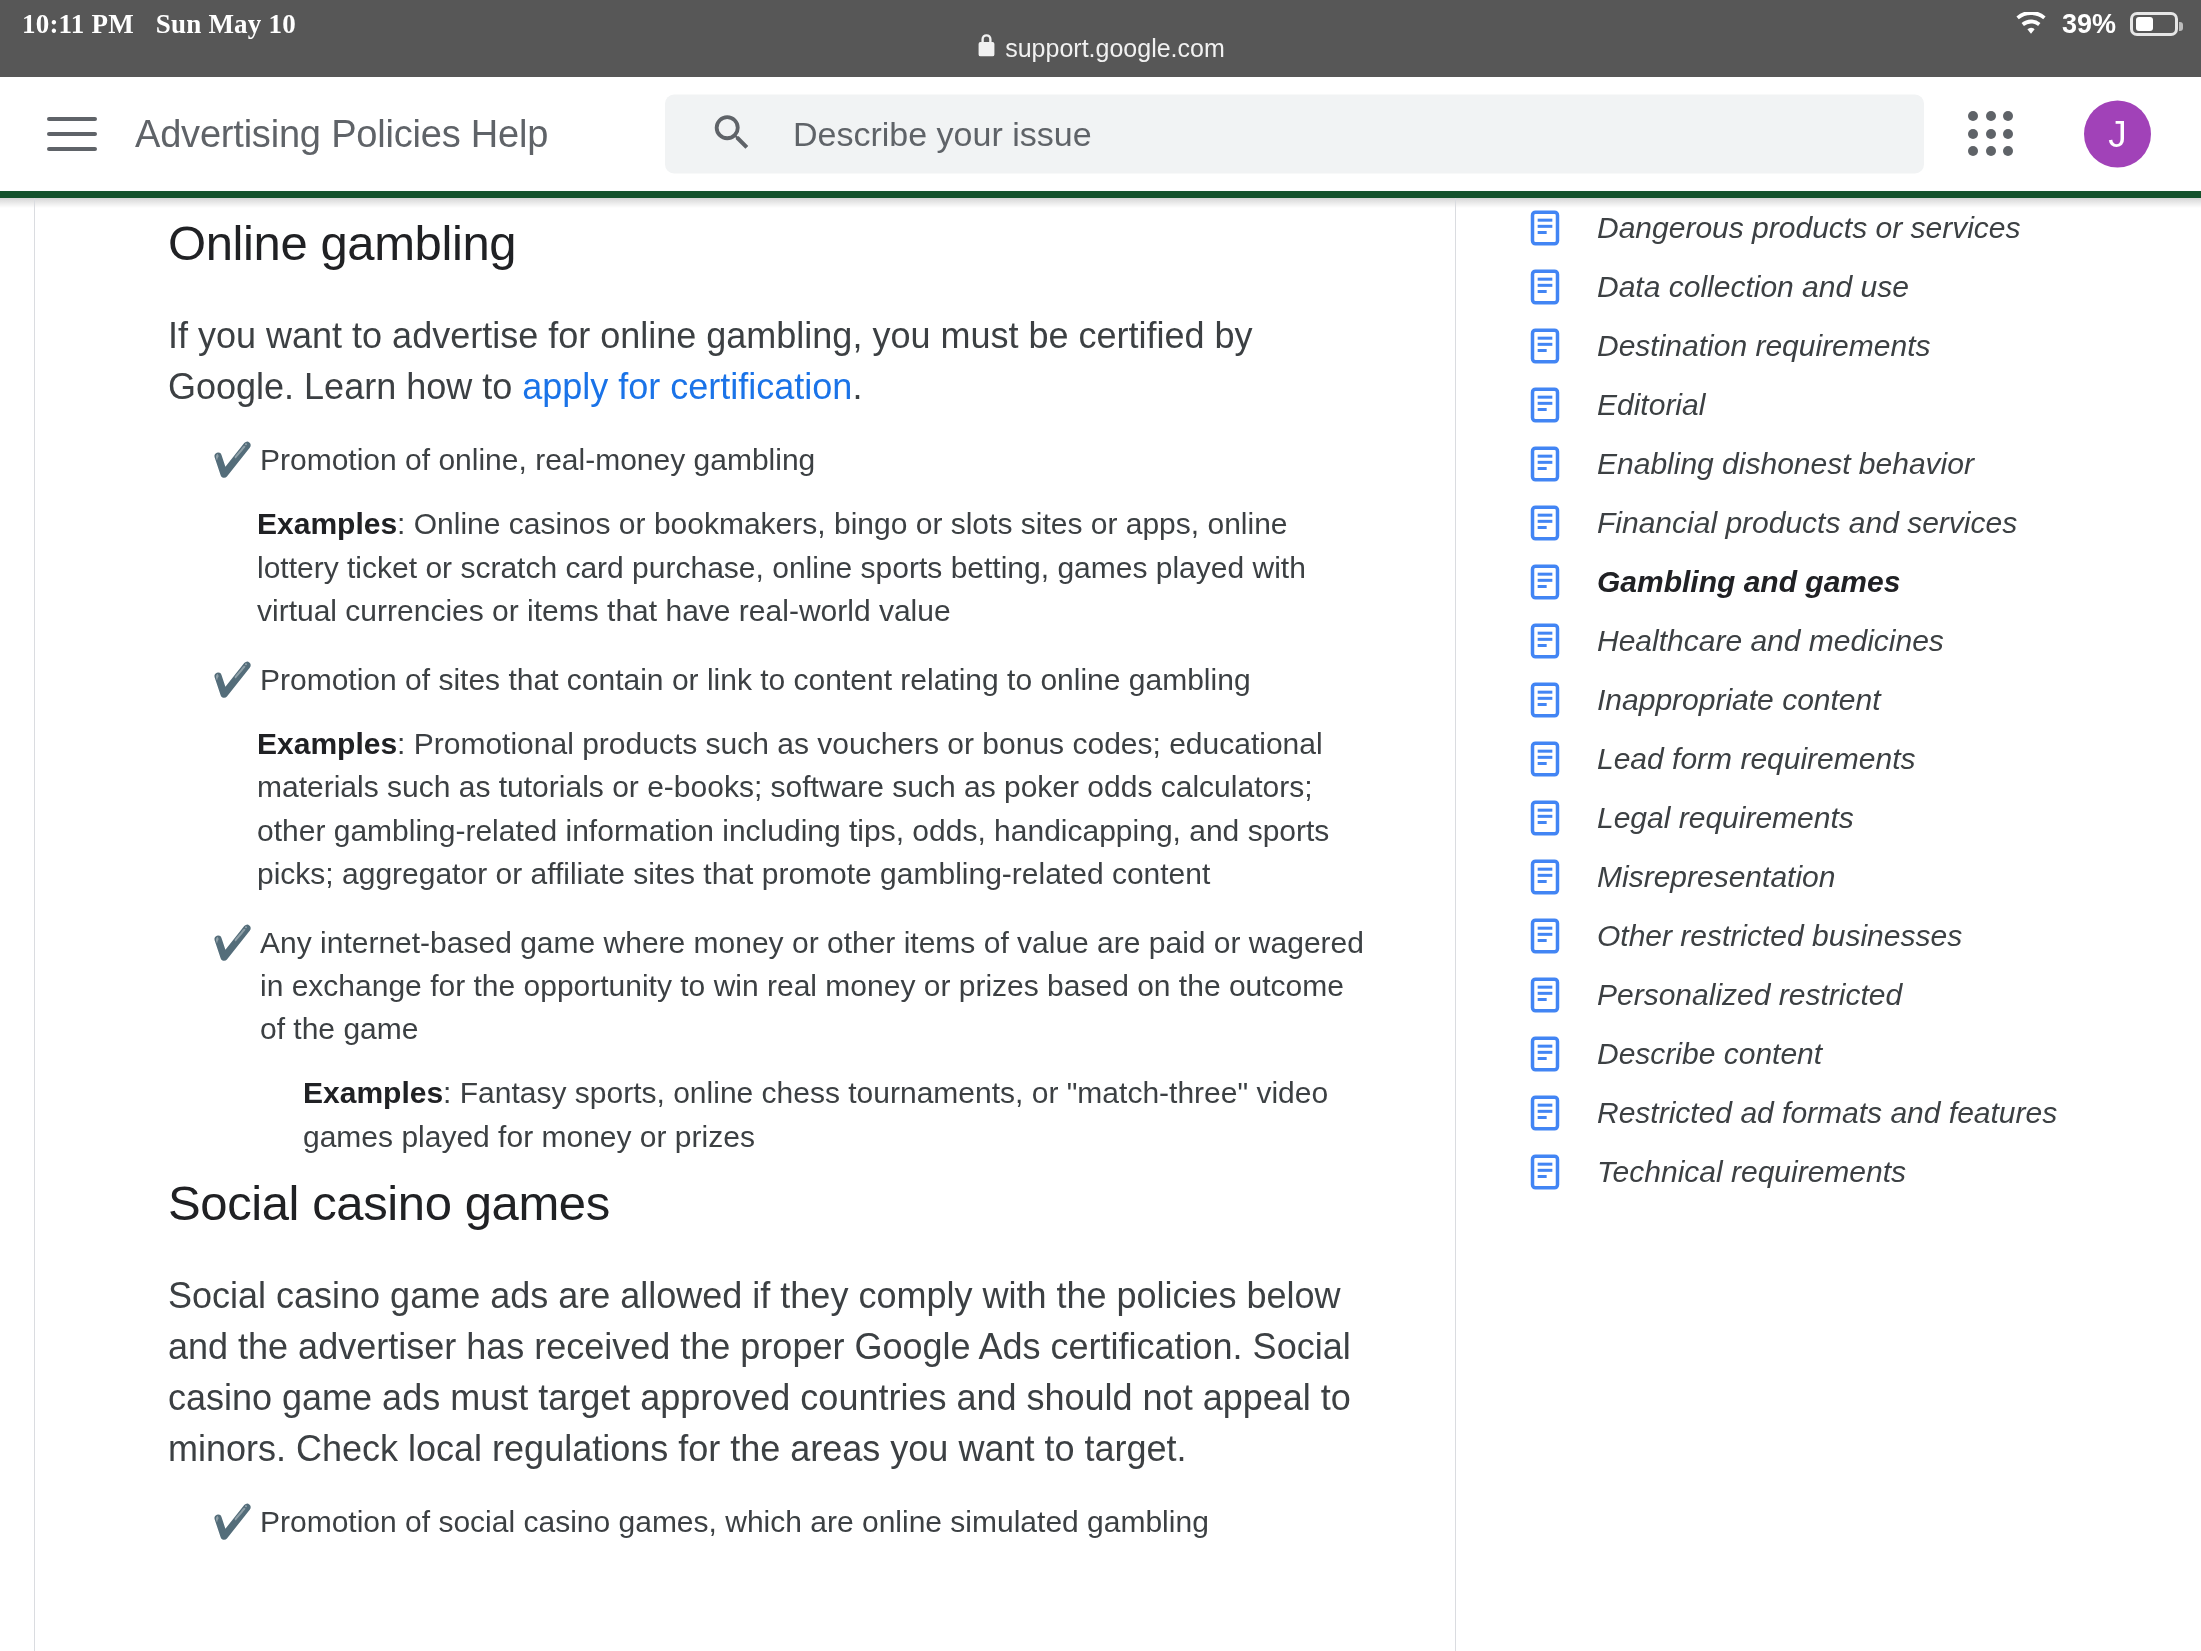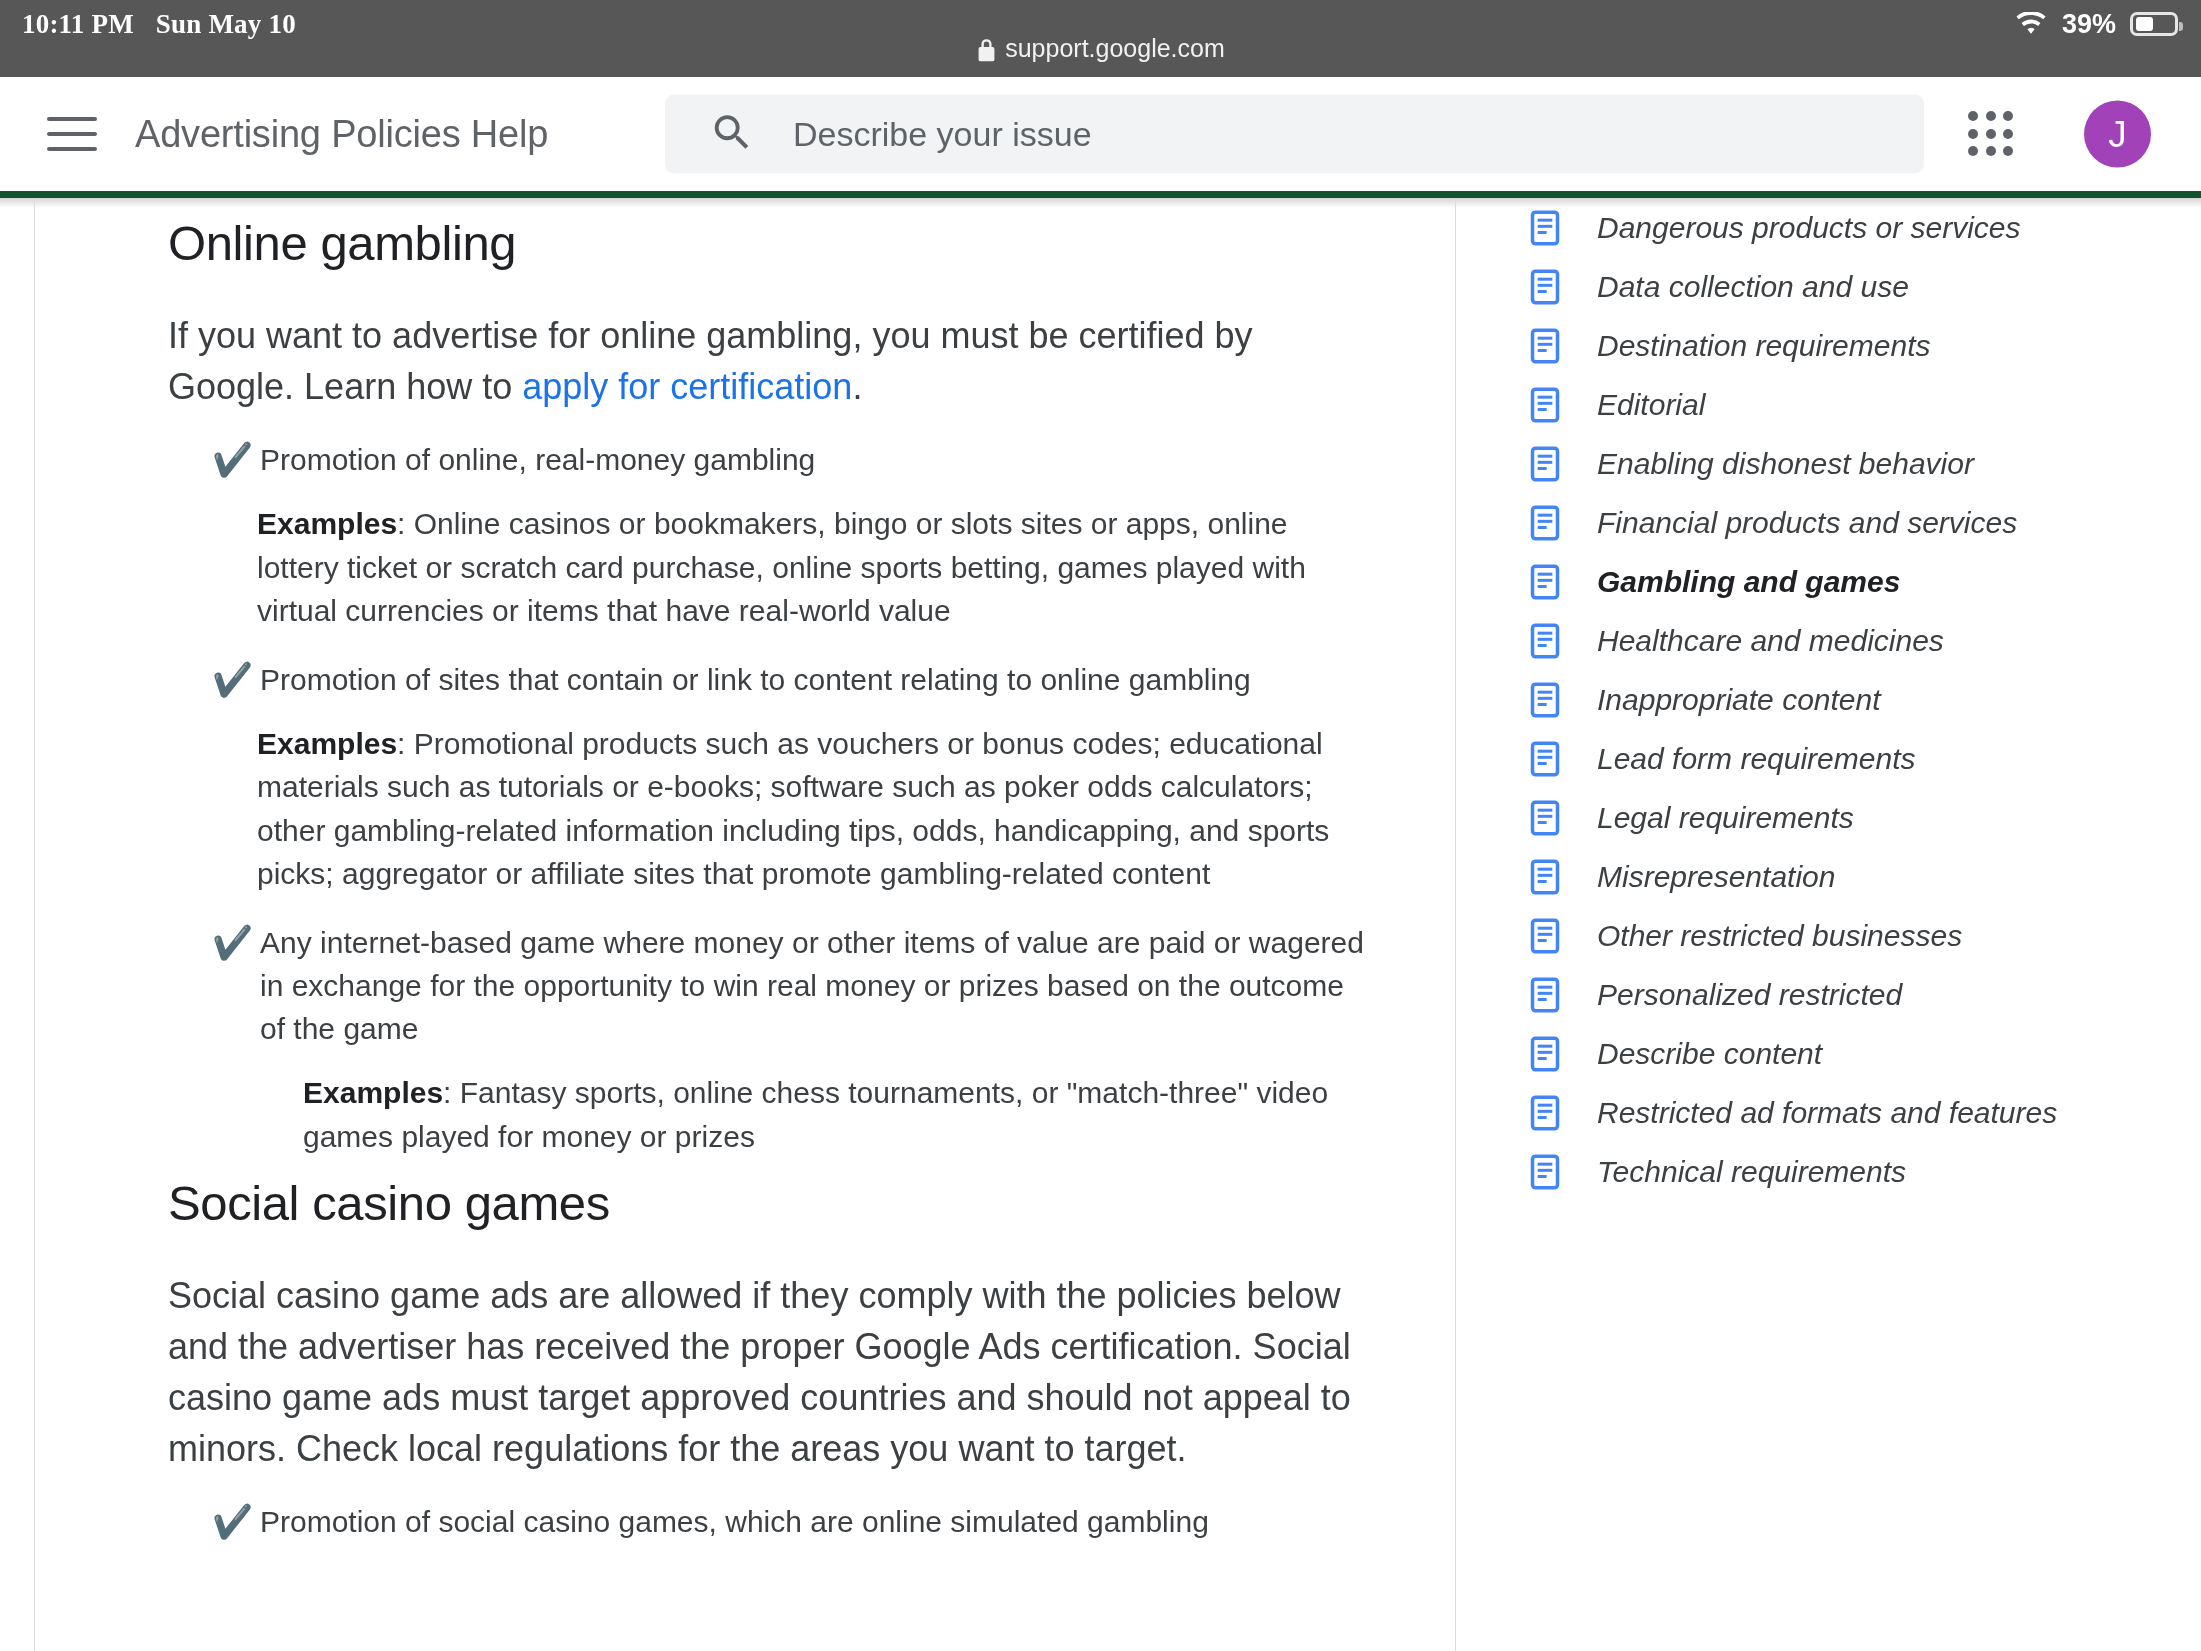--- a/index.html
+++ b/index.html
@@ -38,21 +38,21 @@
     content: ""; position: absolute; right: -8px; top: 7px;
     width: 4px; height: 9px; border-radius: 0 3px 3px 0;
     background: rgba(255,255,255,.6);
   }
   .battery-fill {
     height: 14px; width: 17px; margin-left: 3px;
     background: #ffffff; border-radius: 3px;
   }
   .sb-url {
     position: absolute; left: 0; top: 34px; width: 2202px;
-    display: flex; align-items: flex-end; justify-content: center; gap: 9px;
+    display: flex; align-items: flex-start; justify-content: center; gap: 9px;
     font-size: 25px; color: #f1f1f1; font-weight: normal;
   }
   .lock-icon { display:block; }
 
   
   .header {
     position: absolute; top: 77px; left: 0;
     width: 2202px; height: 121px;
     background: #ffffff;
     border-bottom: 7px solid #14532d;

